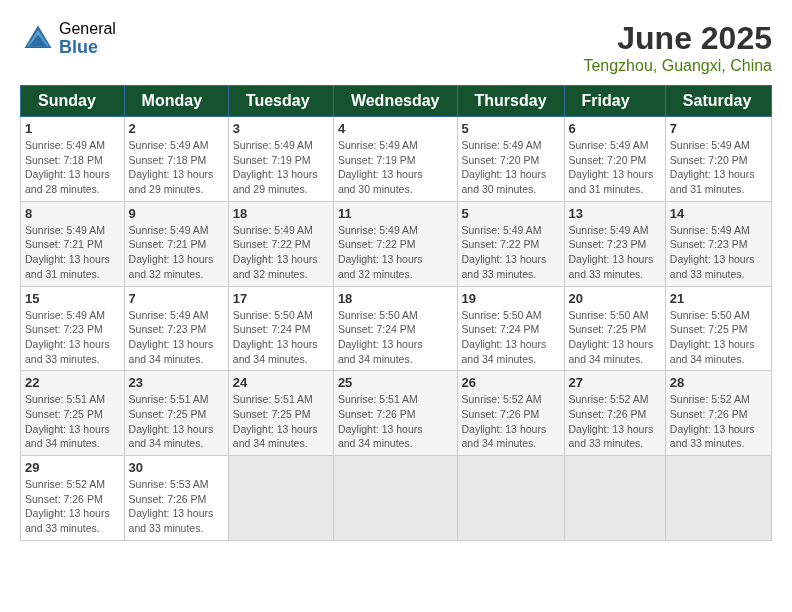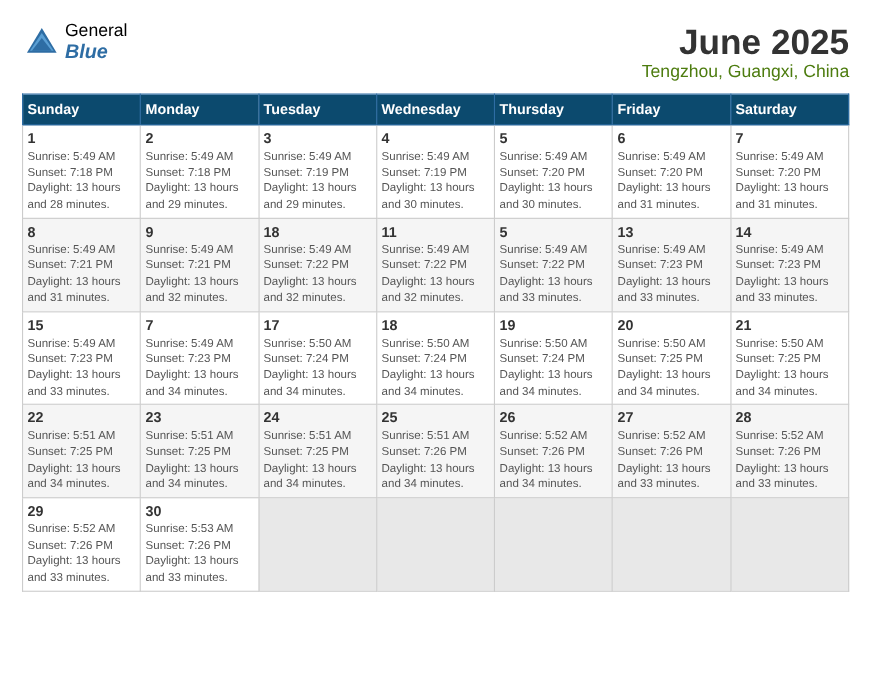--- a/index.html
+++ b/index.html
@@ -41,25 +41,25 @@
     .location-title {
       font-size: 16px;
       color: #4d7c0f;
     }
     table {
       width: 100%;
       border-collapse: collapse;
       font-size: 11px;
     }
     thead tr th {
-      background-color: #0c4a6e;
+      background-color: #14532d;
       color: #fff;
-      padding: 6px 4px;
+      padding: 6px 17px;
       text-align: left;
-      font-size: 13px;
+      font-size: 16px;
       font-weight: bold;
       border: 1px solid #2e6da4;
     }
     tbody tr td {
       border: 1px solid #ccc;
       vertical-align: top;
       padding: 4px;
       width: 107px;
       min-height: 80px;
       background: #fff;
@@ -88,21 +88,21 @@
 
 <div class="header-area">
   <div class="logo">
     <svg class="logo-icon" viewBox="0 0 40 40">
       <polygon points="20,5 35,30 5,30" fill="#2e6da4"></polygon>
       <polygon points="20,10 32,28 8,28" fill="#5a9fd4"></polygon>
       <polygon points="20,15 30,28 10,28" fill="#2e6da4"></polygon>
     </svg>
     <div class="logo-text">
       <span>General</span>
-      <span style="color:#2e6da4;font-weight:bold;font-size:18px;font-style:italic;">Blue</span>
+      <span style="color:#2e6da4;font-weight:bold;font-size:18px;">Blue</span>
     </div>
   </div>
   <div class="title-area">
     <div class="month-title">June 2025</div>
     <div class="location-title">Tengzhou, Guangxi, China</div>
   </div>
 </div>
 
 <table>
   <thead>

